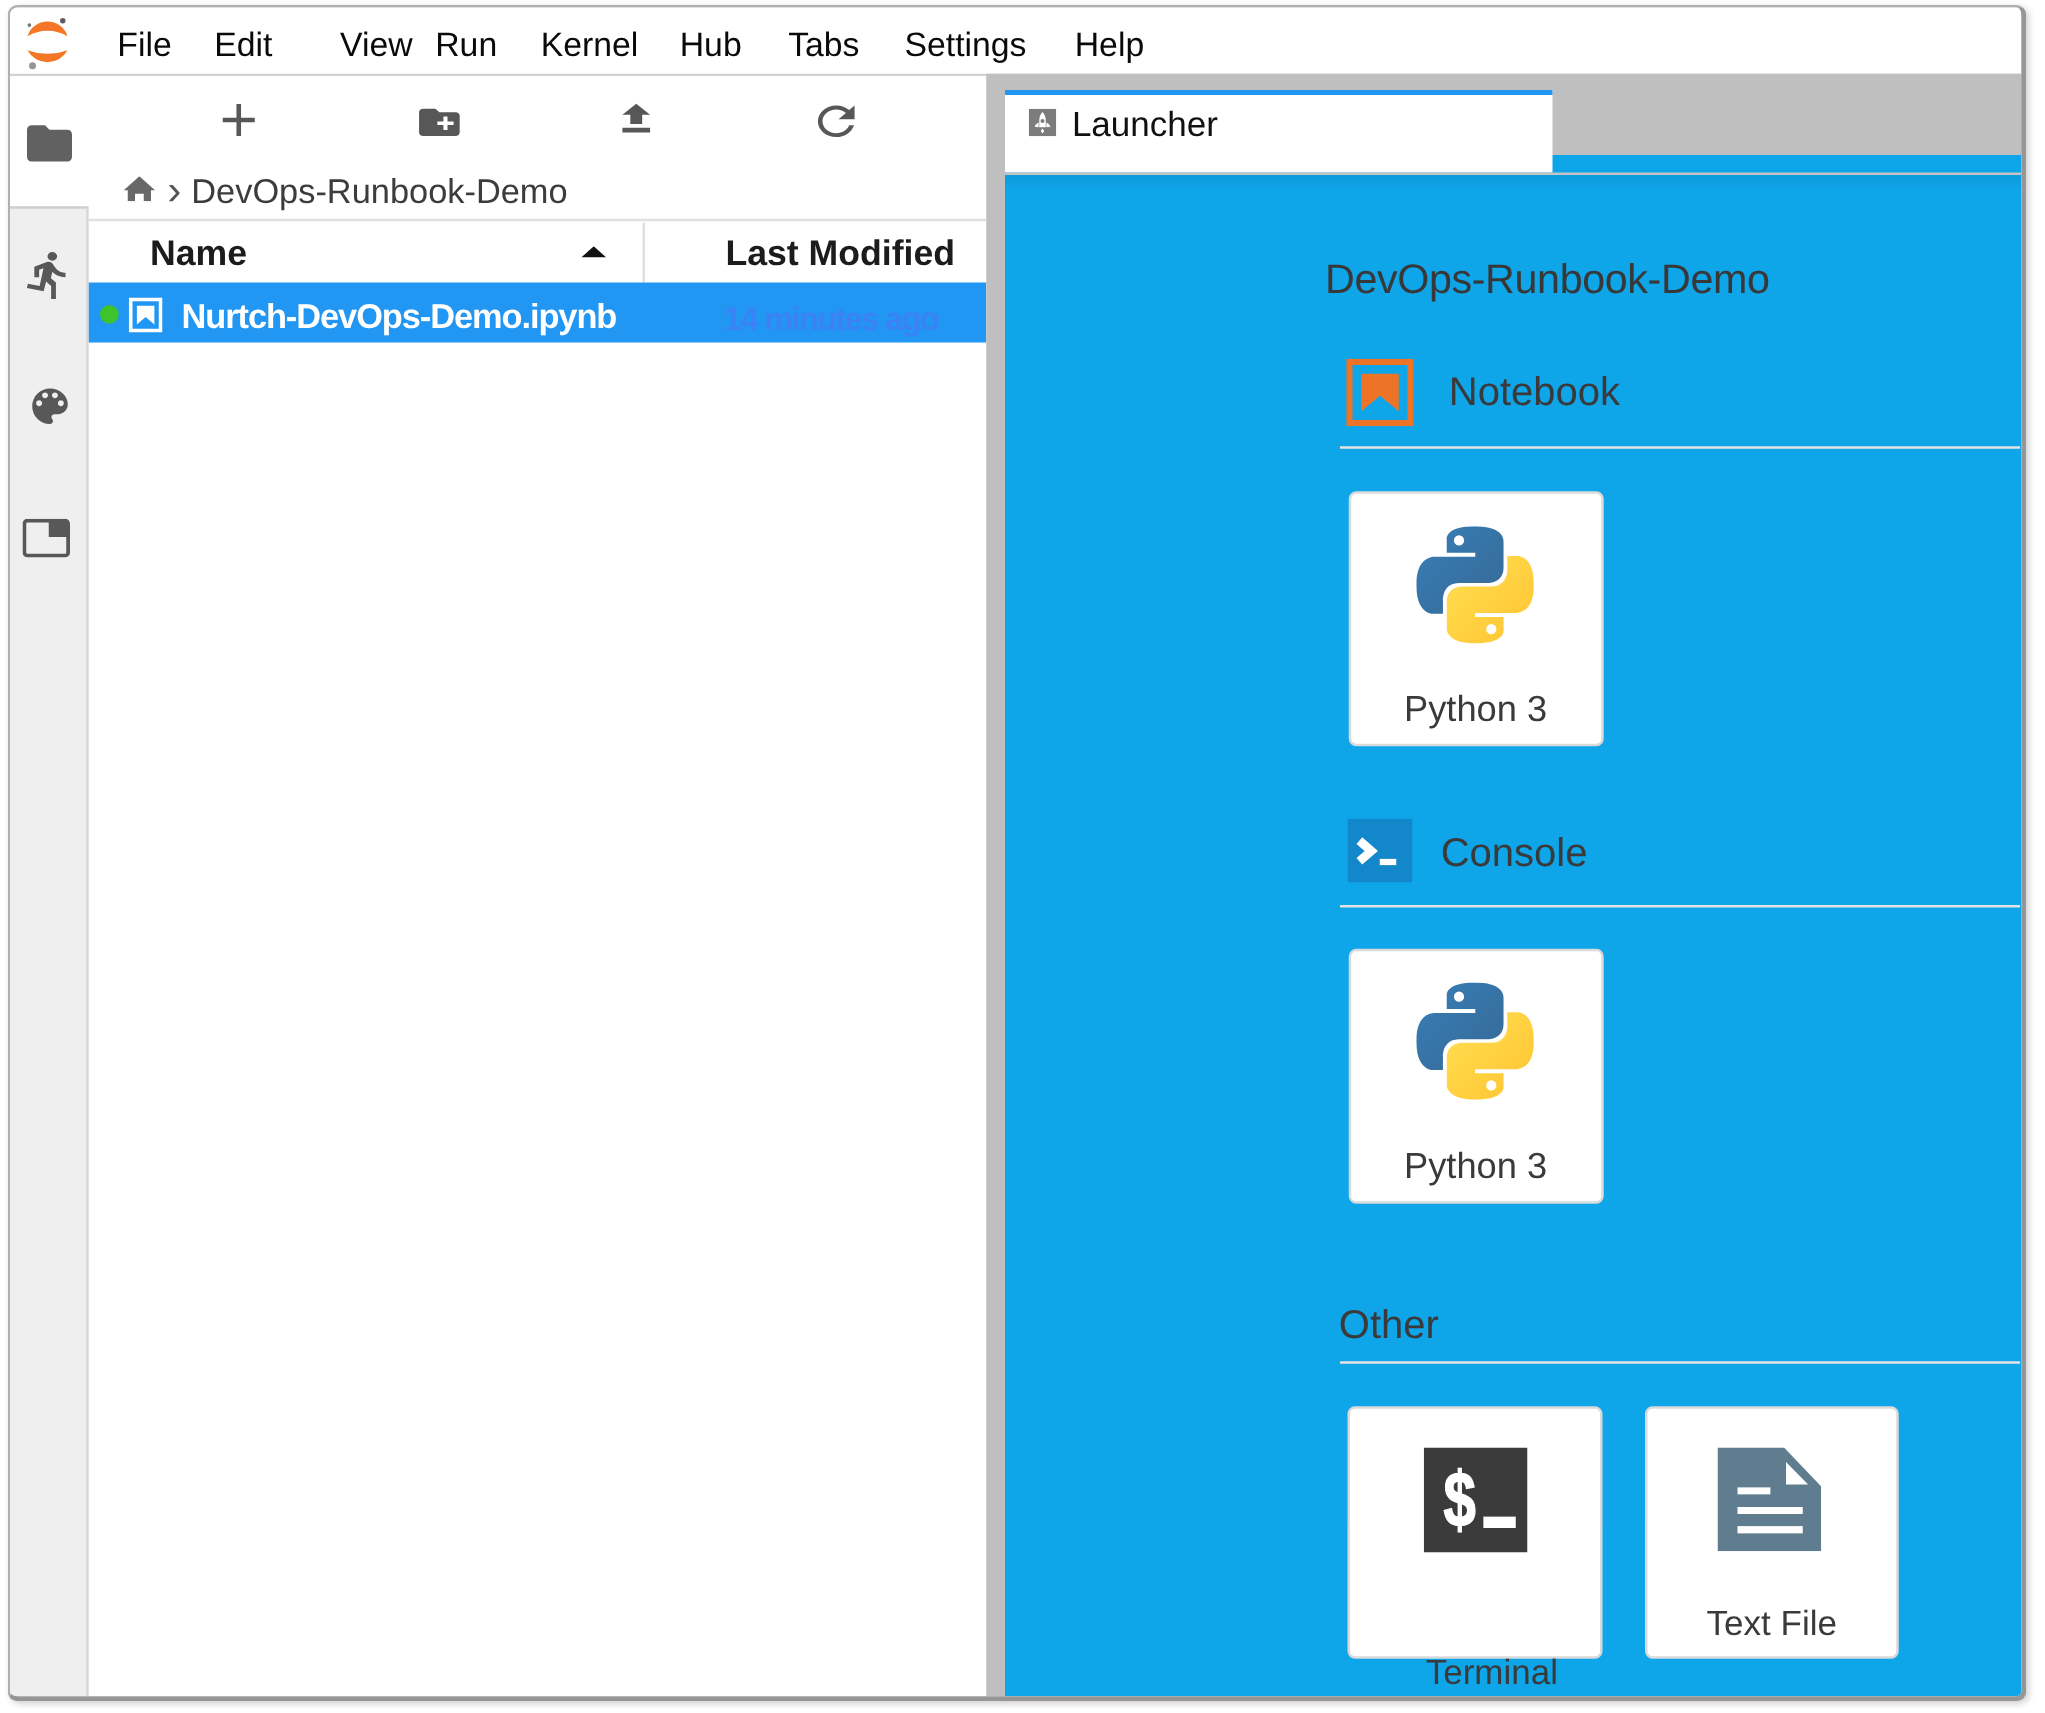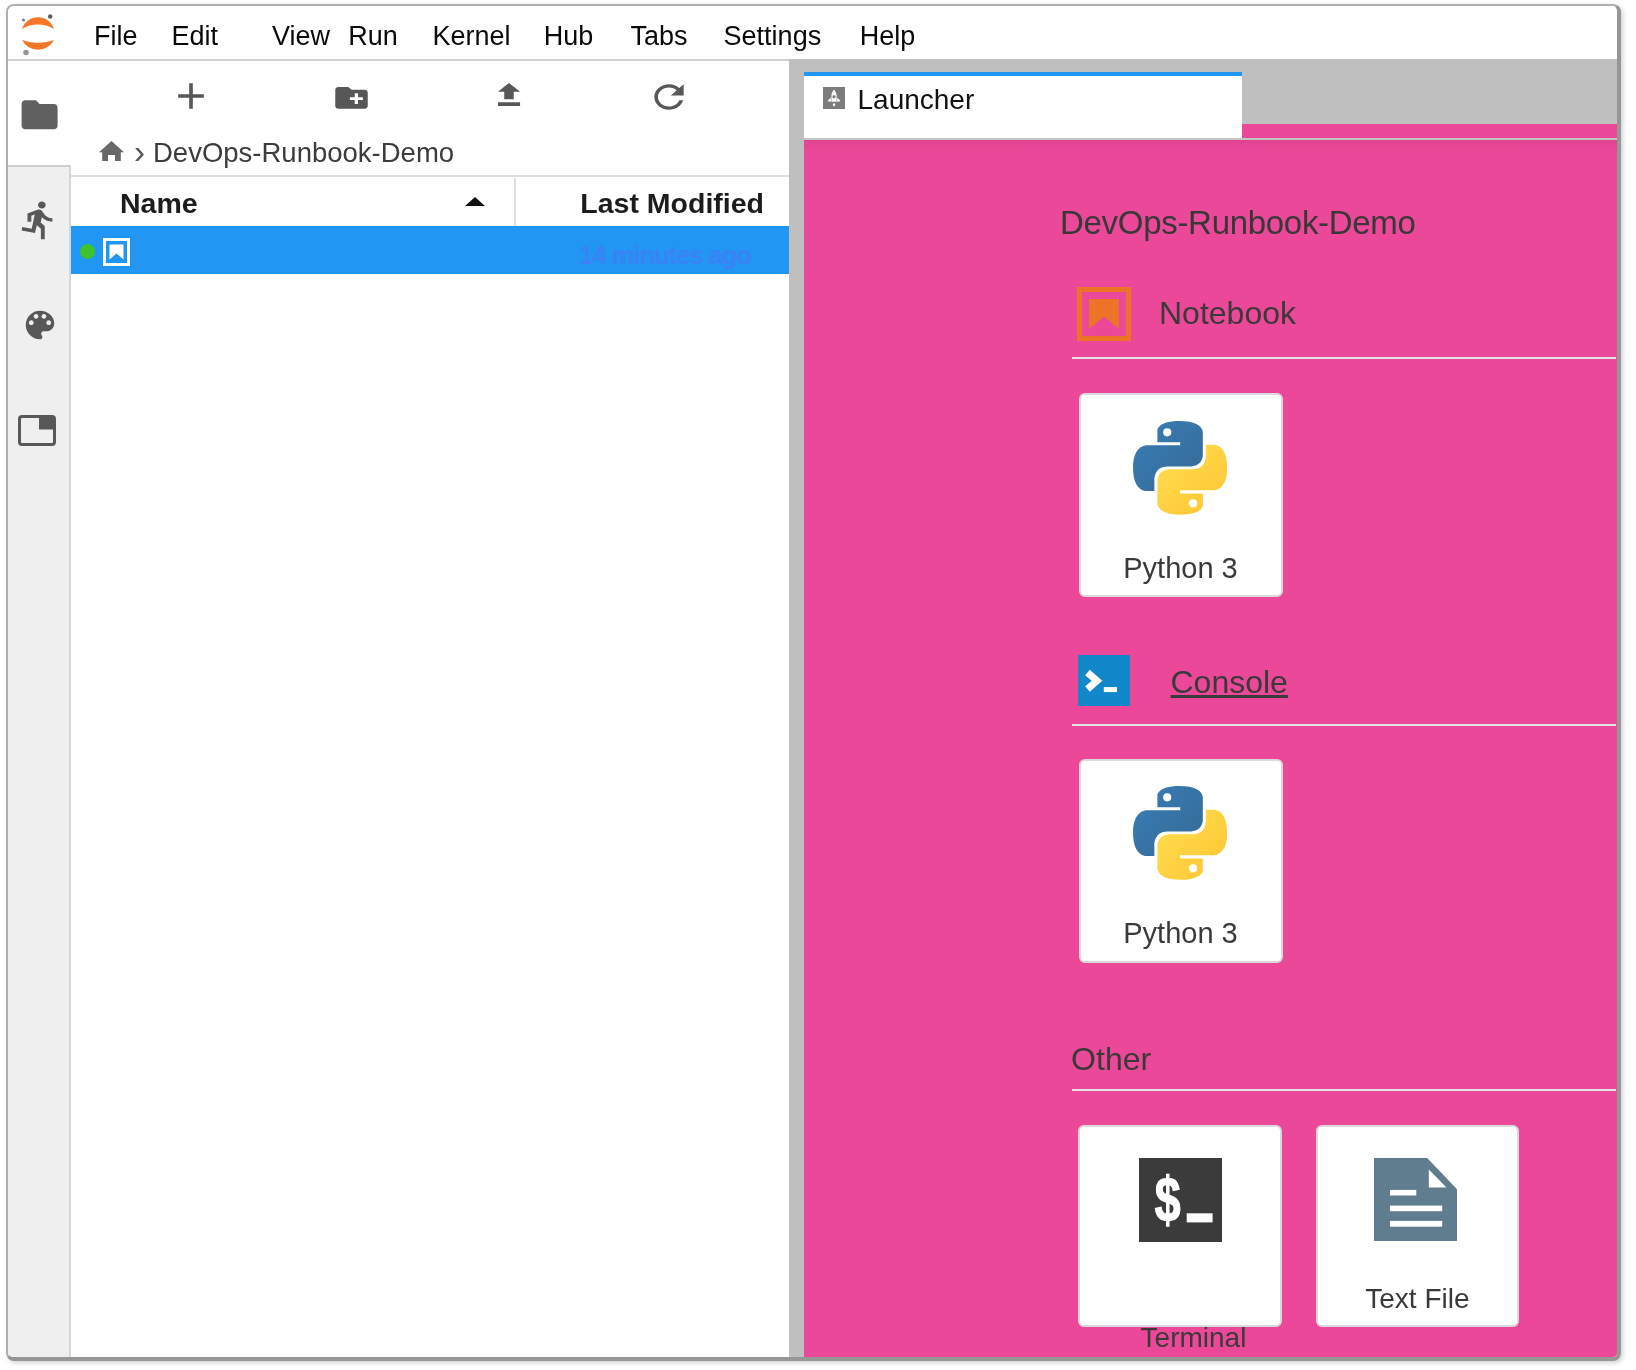--- a/index.html
+++ b/index.html
@@ -9,21 +9,21 @@
   border:2px solid #b0b0b0; border-right:4px solid #969696; border-bottom:4px solid #969696; border-radius:8px; overflow:hidden; background:#fff;
   box-shadow:2px 2px 5px rgba(0,0,0,0.18);
 }
 .abs { position:absolute; }
 #menubar { position:absolute; left:0; top:0; width:100%; height:55px; background:#fff; border-bottom:2px solid #d2d2d2; }
 .menuitem { position:absolute; top:15px; font-size:27px; color:#0a0a0a; }
 #sidebar-white { position:absolute; left:0; top:55px; width:63px; height:104px; background:#fff; }
 #sidebar-grey { position:absolute; left:0; top:159px; width:63px; bottom:0; background:#efefef; border-top:2px solid #cfcfcf; border-right:2px solid #d6d6d6; }
 #filebrowser { position:absolute; left:63px; top:55px; width:718px; bottom:0; background:#fff; }
 #splitter { position:absolute; left:781px; top:53px; width:14.5px; bottom:0; background:#bfbfbf; }
-#main { position:absolute; left:795.5px; top:54px; right:0; bottom:0; background:#ec4899; }
+#main { position:absolute; left:795.5px; top:54px; right:0; bottom:0; background:#0ea5e9; }
 #tabbar-bg { position:absolute; left:0; top:-1px; right:0; height:64.5px; background:#bfbfbf; }
 #tab { position:absolute; left:0; top:11.5px; width:438.5px; height:66.5px; background:#fff; border-top:4px solid #2196f3; }
 #tabline { position:absolute; left:0; top:78px; right:0; height:2px; background:#c4c4c4; }
 #tabshadow { position:absolute; left:0; top:80px; right:0; height:13px; background:linear-gradient(to bottom, rgba(0,0,0,0.06), rgba(0,0,0,0)); }
 .hr { position:absolute; height:2px; background:#e3e3e3; }
 .card { position:absolute; width:204px; height:204px; background:#fff; border:2px solid #dadada; border-radius:6px; }
 .cardlabel { position:absolute; text-align:center; font-size:29px; color:#3a3a3a; }
 .seclabel { position:absolute; font-size:32px; color:#3a3a3a; }
 </style>
 </head>
@@ -93,20 +93,21 @@
     </svg>
   <div class="abs" style="left:506px; top:172px; width:2px; height:48px; background:#e0e0e0;"></div>
   <span class="abs" style="left:523px; top:181.3px; width:233px; text-align:right; font-size:28.5px; font-weight:bold; color:#1c1c1c;">Last Modified</span>
 
   <div class="abs" style="left:63px; top:220px; width:718px; height:48px; background:#2196f3;"></div>
   <div class="abs" style="left:71.8px; top:238px; width:15px; height:15px; border-radius:50%; background:#3ec32c;"></div>
   <svg class="abs" style="left:94.7px; top:231.5px;" width="27" height="28" viewBox="0 0 27 28">
     <rect x="1.5" y="1.5" width="24" height="25" fill="none" stroke="#fff" stroke-width="3"></rect>
     <path d="M6.5 6.5 h14 v15 l-7 -6 l-7 6 z" fill="#fff"></path>
   </svg>
+  <span class="abs" style="left:137.2px; top:231.4px; font-size:27.5px; letter-spacing:-0.85px; font-weight:600; color:#fff;">Nurtch-DevOps-Demo.ipynb</span>
   <span class="abs" style="left:500px; top:233.5px; width:242.5px; text-align:right; font-size:26px; letter-spacing:-1.27px; font-weight:600; color:#3b82f6;">14 minutes ago</span>
 
   <div id="splitter"></div>
 
   <div id="main">
     <div id="tabbar-bg"></div>
     <div id="tab"></div>
     <div id="tabline"></div>
     <div id="tabshadow"></div>
     <svg class="abs" style="left:19px; top:26.5px;" width="22" height="22" viewBox="0 0 22 22">
@@ -143,21 +144,21 @@
       <path d="M126.916.072c-64.832 0-60.784 28.115-60.784 28.115l.072 29.128h61.868v8.745H41.631S.145 61.355.145 126.77c0 65.417 36.21 63.097 36.21 63.097h21.61v-30.356s-1.165-36.21 35.632-36.21h61.362s34.475.557 34.475-33.319V33.97S194.67.072 126.916.072zM92.802 19.66a11.12 11.12 0 0 1 11.13 11.13 11.12 11.12 0 0 1-11.13 11.13 11.12 11.12 0 0 1-11.13-11.13 11.12 11.12 0 0 1 11.13-11.13z" fill="url(#pb)"></path>
       <path d="M128.757 254.126c64.832 0 60.784-28.115 60.784-28.115l-.072-29.127H127.6v-8.745h86.441s41.486 4.705 41.486-60.712c0-65.416-36.21-63.096-36.21-63.096h-21.61v30.355s1.165 36.21-35.632 36.21h-61.362s-34.475-.557-34.475 33.32v56.013s-5.235 33.897 62.518 33.897zm34.114-19.586a11.12 11.12 0 0 1-11.13-11.131 11.12 11.12 0 0 1 11.13-11.13 11.12 11.12 0 0 1 11.13 11.13 11.12 11.12 0 0 1-11.13 11.13z" fill="url(#py)"></path>
     </svg>
     <span class="cardlabel" style="left:275px; top:492px; width:204px;">Python 3</span>
 
     <svg class="abs" style="left:274.7px; top:595px;" width="52" height="51" viewBox="0 0 52 51">
       <rect width="52" height="51" fill="#1287c9"></rect>
       <path d="M9.5 17.5 L19 25.8 L9.5 34" stroke="#fff" stroke-width="7" fill="none"></path>
       <rect x="25.8" y="32.1" width="13.2" height="5" fill="#fff"></rect>
     </svg>
-    <span class="seclabel" style="left:367px; top:604px;text-decoration:underline;">Console</span>
+    <span class="seclabel" style="left:349px; top:604px;">Console</span>
     <div class="hr" style="left:268.5px; top:664px; width:544px;"></div>
 
     <div class="card" style="left:275px; top:699px;"></div>
     <svg class="abs" style="left:329.5px; top:726px;" width="94" height="94" viewBox="0 0 255 255">
       <path d="M126.916.072c-64.832 0-60.784 28.115-60.784 28.115l.072 29.128h61.868v8.745H41.631S.145 61.355.145 126.77c0 65.417 36.21 63.097 36.21 63.097h21.61v-30.356s-1.165-36.21 35.632-36.21h61.362s34.475.557 34.475-33.319V33.97S194.67.072 126.916.072zM92.802 19.66a11.12 11.12 0 0 1 11.13 11.13 11.12 11.12 0 0 1-11.13 11.13 11.12 11.12 0 0 1-11.13-11.13 11.12 11.12 0 0 1 11.13-11.13z" fill="url(#pb)"></path>
       <path d="M128.757 254.126c64.832 0 60.784-28.115 60.784-28.115l-.072-29.127H127.6v-8.745h86.441s41.486 4.705 41.486-60.712c0-65.416-36.21-63.096-36.21-63.096h-21.61v30.355s1.165 36.21-35.632 36.21h-61.362s-34.475-.557-34.475 33.32v56.013s-5.235 33.897 62.518 33.897zm34.114-19.586a11.12 11.12 0 0 1-11.13-11.131 11.12 11.12 0 0 1 11.13-11.13 11.12 11.12 0 0 1 11.13 11.13 11.12 11.12 0 0 1-11.13 11.13z" fill="url(#py)"></path>
     </svg>
     <span class="cardlabel" style="left:275px; top:857px; width:204px;">Python 3</span>
 
     <span class="seclabel" style="left:267.6px; top:937px;margin-top:44px;">Other</span>

